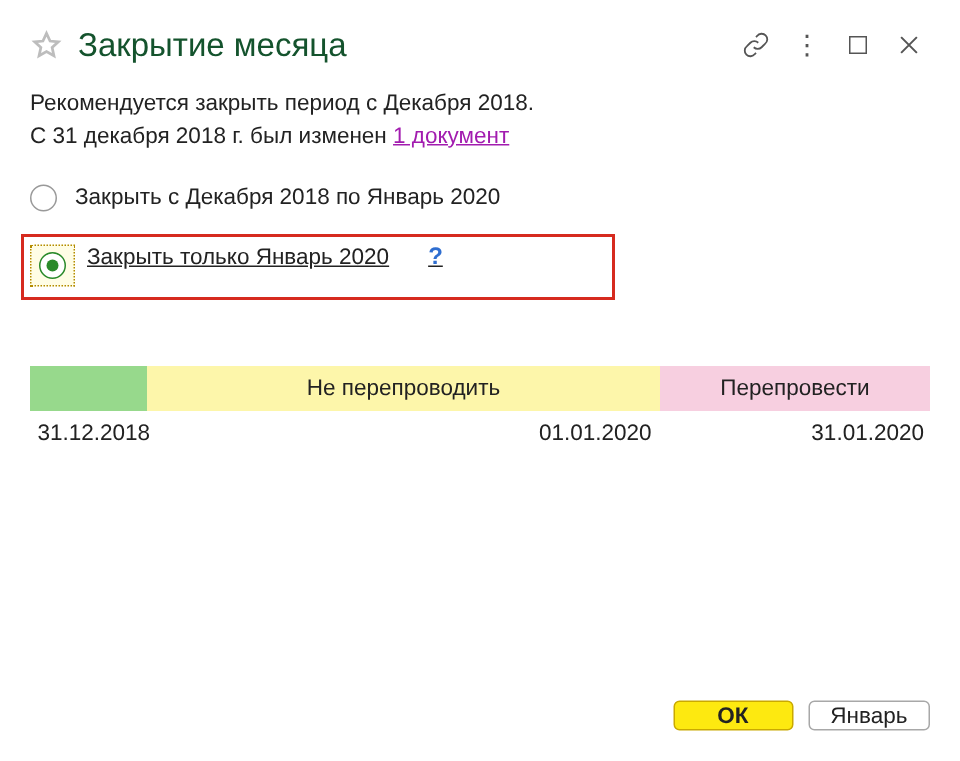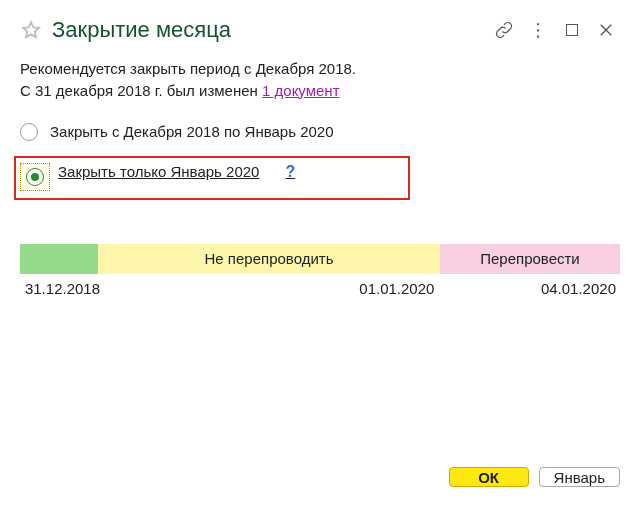--- a/index.html
+++ b/index.html
@@ -222,21 +222,21 @@
       <div class="seg yellow">
         <span>Не перепроводить</span>
       </div>
       <div class="seg pink">
         <span>Перепровести</span>
       </div>
     </div>
     <div class="dates">
       <div class="d1">31.12.2018</div>
       <div class="d2">01.01.2020</div>
-      <div class="d3">04.01.2020</div>
+      <div class="d3">31.01.2020</div>
     </div>
   </div>
 
   <div class="footer">
     <div class="btn primary">
       <span>ОК</span>
     </div>
     <div class="btn">
       <span>Январь</span>
     </div>

